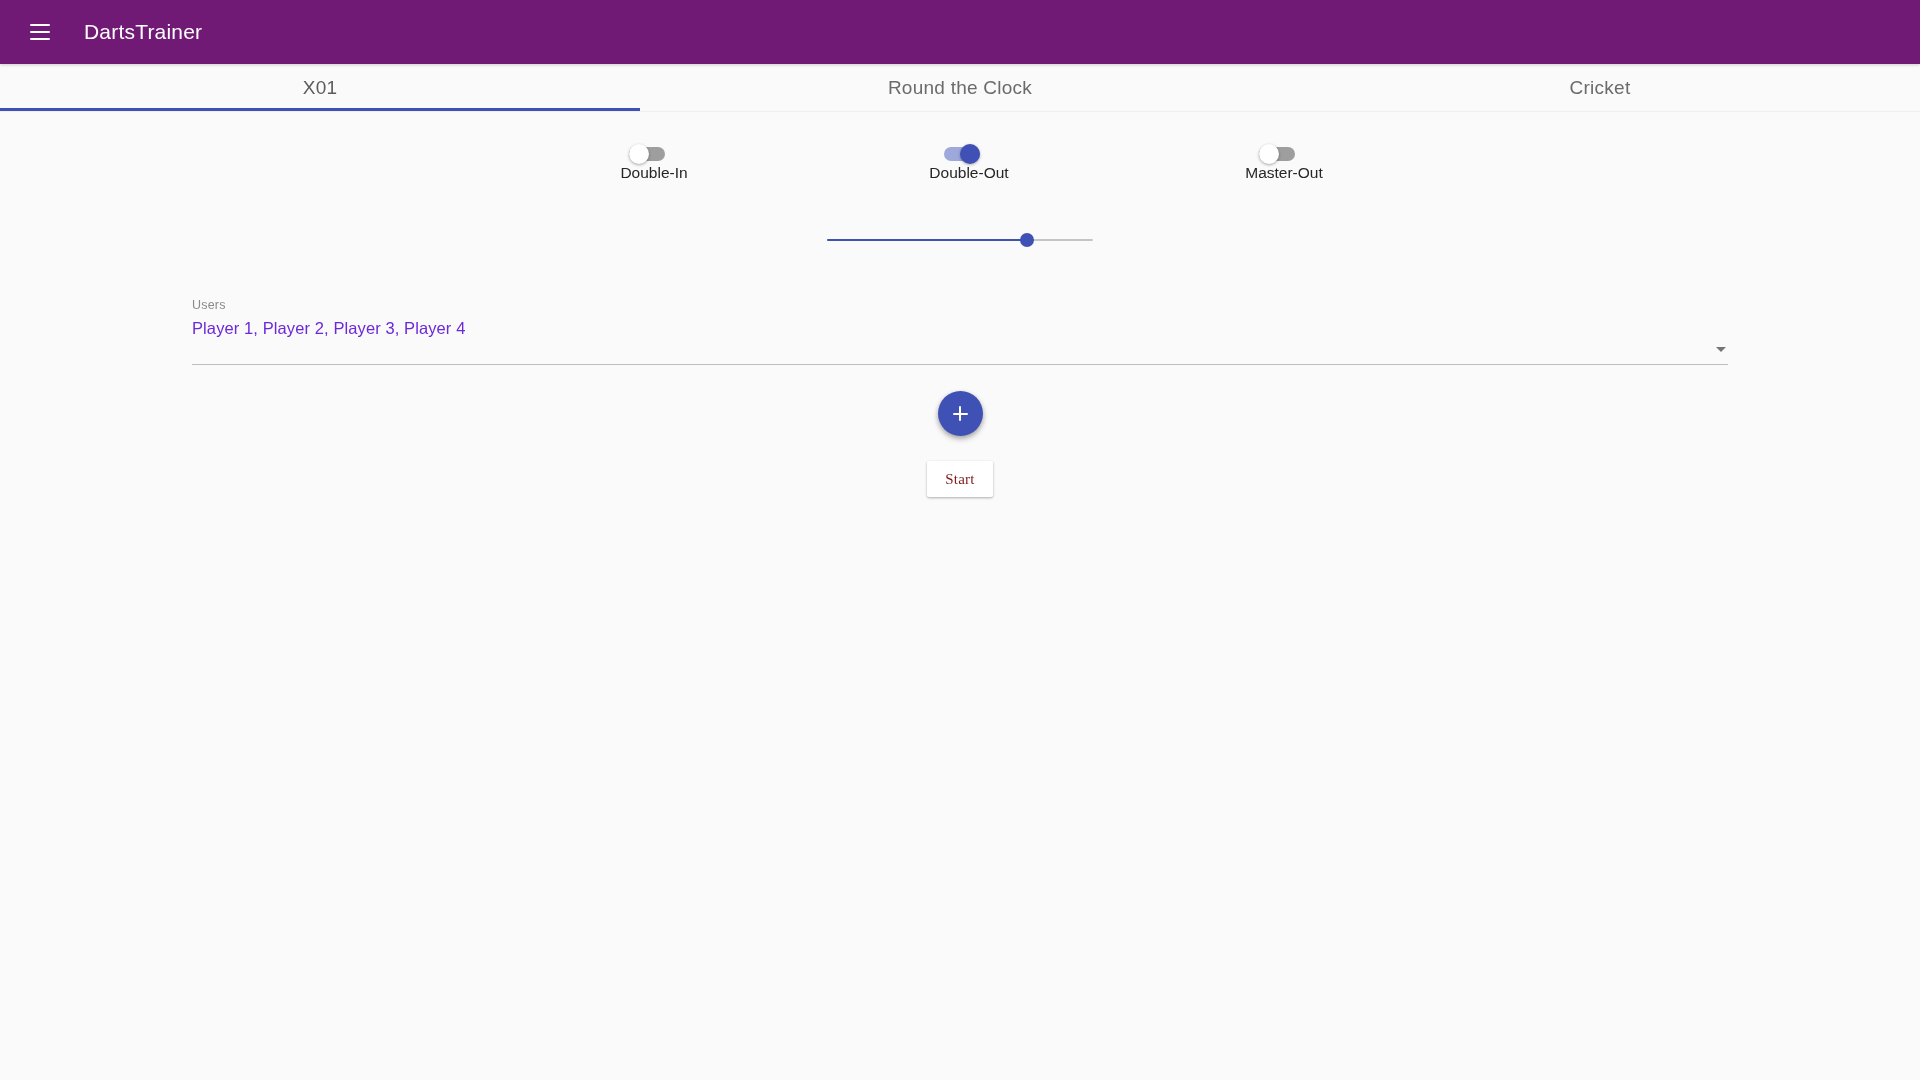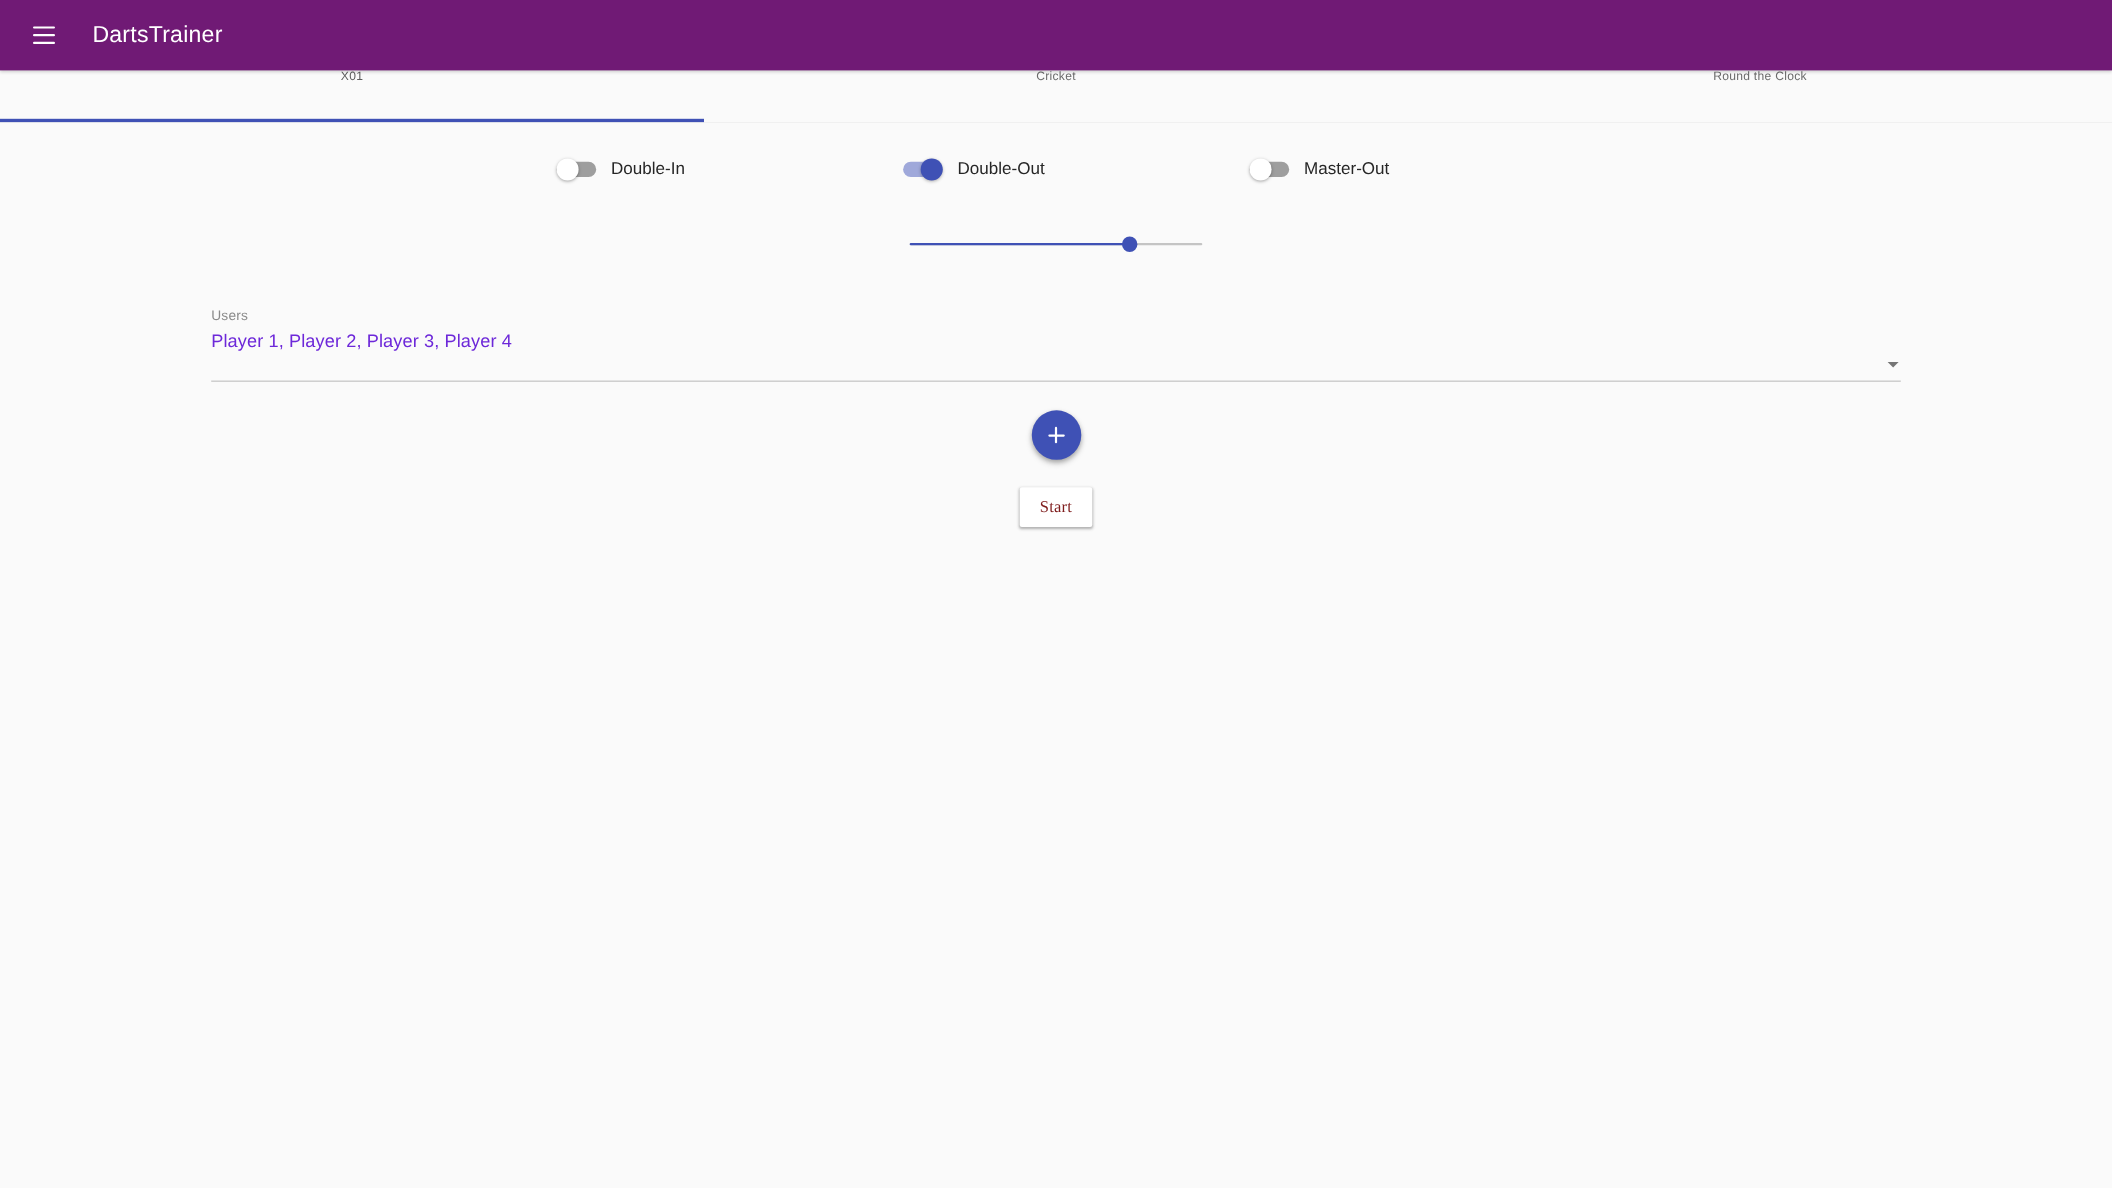--- a/index.html
+++ b/index.html
@@ -60,23 +60,23 @@
   .tabbar {
     height: 48px;
     background: #FAFAFA;
     display: flex;
     position: relative;
     border-bottom: 1px solid #EFEFEF;
   }
   .tab {
     flex: 1 1 0;
     display: flex;
-    align-items: flex-start;
-    justify-content: center;
-    font-size: 11px;
+    align-items: center;
+    justify-content: center;
+    font-size: 19px;
     color: #6B6B6B;
     cursor: pointer;
     letter-spacing: 0.25px;
     user-select: none;
     height: 100%;
   }
   .tab.active { color: #5C5C5C; }
   .tab-indicator {
     position: absolute;
     bottom: 0;
@@ -102,20 +102,21 @@
     padding-top: 32px;
     gap: 0px;
   }
   .toggle-item {
     display: flex;
     align-items: center;
     width: 315px;
     justify-content: flex-start;
     padding-left: 18px;
     cursor: pointer;
+    flex-direction: column;
   }
   .switch {
     position: relative;
     width: 36px;
     height: 20px;
     flex: 0 0 auto;
     margin-right: 14px;
     display: flex;
     align-items: center;
   }
@@ -279,24 +280,24 @@
     <span></span>
   </div>
   <div class="app-title">DartsTrainer</div>
 </div>
 
 <div class="tabbar">
   <div class="tab active">
     <span>X01</span>
   </div>
   <div class="tab">
+    <span>Round the Clock</span>
+  </div>
+  <div class="tab">
     <span>Cricket</span>
-  </div>
-  <div class="tab">
-    <span>Round the Clock</span>
   </div>
   <div class="tab-indicator"></div>
 </div>
 
 <div class="content">
 
   <div class="toggle-row">
 
     <div class="toggle-item">
       <div class="switch">

